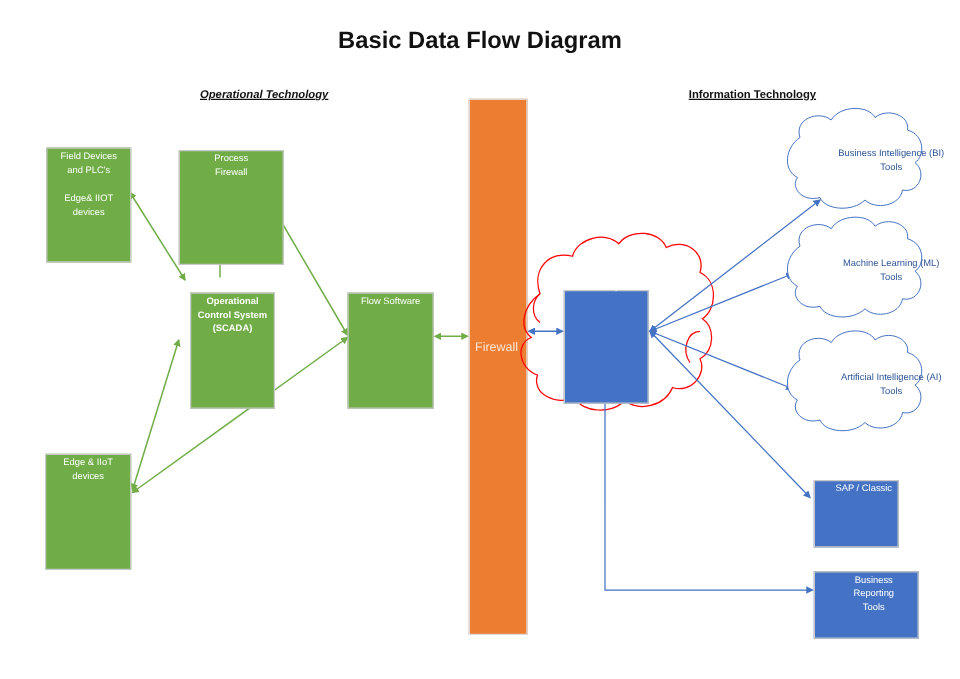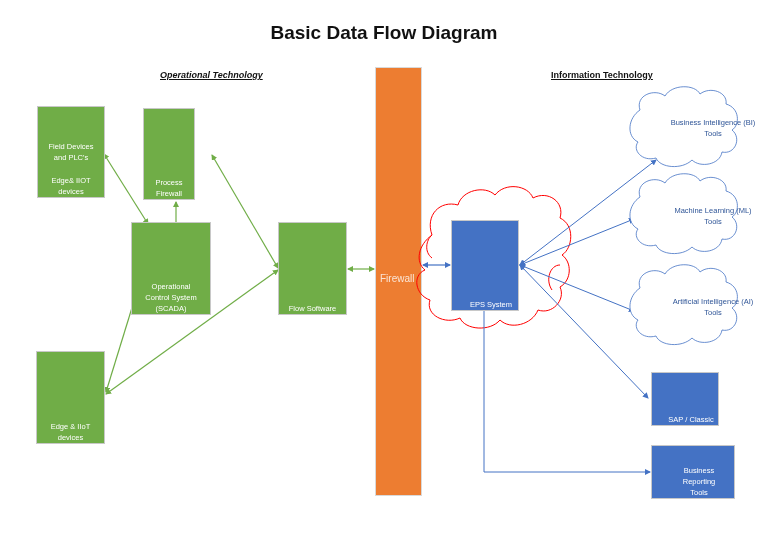--- a/index.html
+++ b/index.html
@@ -1,19 +1,19 @@
 <!DOCTYPE html>
 <html><head>
 <meta charset="utf-8">
 <style>
   html, body { margin:0; padding:0; background:#ffffff; }
   body { width:768px; height:543px; position:relative; overflow:hidden; font-family:"Liberation Sans", sans-serif; }
   .title { position:absolute; left:0; width:768px; top:22px; text-align:center; font-size:19px; font-weight:bold; color:#111; font-family:"Liberation Sans", sans-serif; }
   .section { position:absolute; top:70px; font-size:9px; font-weight:bold; text-decoration:underline; color:#111; }
-  .box { position:absolute; display:flex; align-items:flex-end; justify-content:center; text-align:center; color:#fff; font-size:7.5px; line-height:11px; box-sizing:border-box; border:1px solid #c8c8c8; }
+  .box { position:absolute; display:flex; align-items:flex-start; justify-content:center; text-align:center; color:#fff; font-size:7.5px; line-height:11px; box-sizing:border-box; border:1px solid #c8c8c8;margin-top:12px; }
   .green { background:#6aa84f; background:#70ad47; }
   .blue { background:#4472c4;padding-left:12px; }
   .orange { background:#ed7d31; }
   .cloud-label { position:absolute; text-align:center; color:#2f5597; font-size:7.5px; line-height:11px; display:flex; align-items:center; justify-content:center;padding-left:28px; }
   svg.lines { position:absolute; left:0; top:0; }
   .fw-label { position:absolute; color:#fbe5d6; font-size:10px; }
   .stack { display:flex; flex-direction:column; gap:12px; }
 </style>
 </head>
 <body>
@@ -64,28 +64,28 @@
       <div>Field Devices</div>
       <div>and PLC's</div>
     </div>
     <div>
       <div>Edge&amp; IIOT</div>
       <div>devices</div>
     </div>
   </div>
 </div>
 
-<div class="box green" style="left:143px; top:108px; width:52px; height:92px;">
+<div class="box green" style="left:143px; top:108px; width:84px; height:92px;">
   <div>
     <div>Process</div>
     <div>Firewall</div>
   </div>
 </div>
 
-<div class="box green" style="left:131px; top:222px; width:80px; height:93px;">
+<div class="box green" style="left:152px; top:222px; width:68px; height:93px;font-weight:bold;">
   <div>
     <div>Operational</div>
     <div>Control System</div>
     <div>(SCADA)</div>
   </div>
 </div>
 
 <div class="box green" style="left:36px; top:351px; width:69px; height:93px;">
   <div>
     <div>Edge &amp; IIoT</div>

